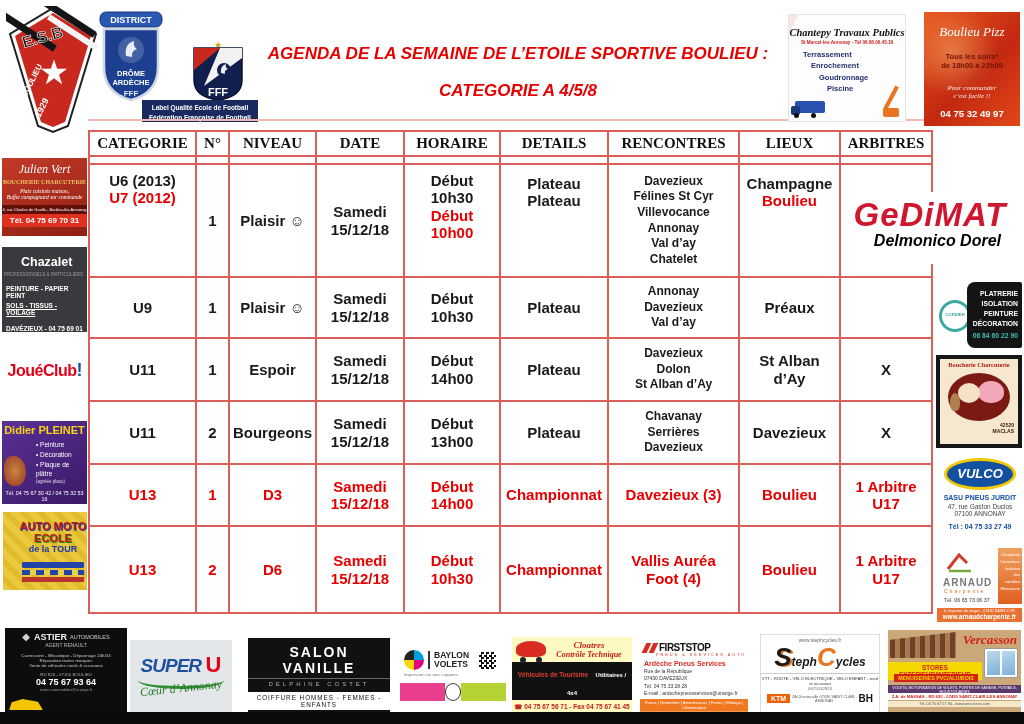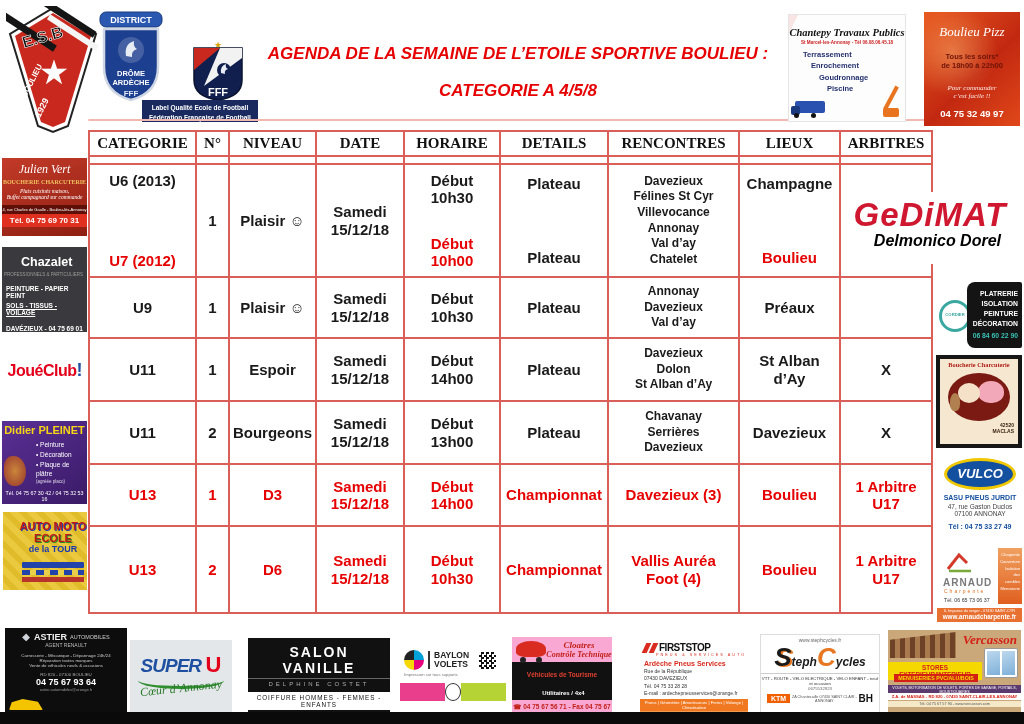--- a/index.html
+++ b/index.html
@@ -17,21 +17,21 @@
   #title-underline{left:88px;top:119px;width:846px;height:2px;background:#f2b8b2;border-radius:2px;}
 
   
   #agenda-table{position:absolute;left:88px;top:130px;border-collapse:collapse;background:#fff;table-layout:fixed;}
   #agenda-table td,#agenda-table th{border:2px solid #d95f58;padding:0;text-align:center;vertical-align:middle;overflow:hidden;}
   #agenda-table th{font-family:"Liberation Serif",serif;font-size:15px;font-weight:bold;color:#111;}
   #agenda-table td{font-weight:bold;font-size:15px;line-height:1.15;}
   #agenda-table .renc{font-size:12px;line-height:1.3;}
   .r{color:#e60000;}
   #agenda-table tr.redrow td{color:#e60000;}
-  .vs{display:flex;flex-direction:column;justify-content:space-between;box-sizing:border-box;padding:5px 0;}
+  .vs{display:flex;flex-direction:column;justify-content:flex-start;box-sizing:border-box;padding:5px 0;}
 
   
   .ad{position:absolute;overflow:hidden;box-sizing:border-box;}
 
   
   #ad-julien{left:2px;top:158px;width:85px;height:78px;background:linear-gradient(160deg,#c33a28,#8e1f12);color:#fff;text-align:center;}
   #ad-chazalet{left:2px;top:247px;width:85px;height:85px;background:#3a3a3e;color:#fff;}
   #ad-joueclub{left:4px;top:352px;width:82px;height:38px;background:#fff;text-align:center;}
   #ad-pleinet{left:2px;top:421px;width:85px;height:83px;background:linear-gradient(145deg,#5a3096,#3a1a66);color:#fff;}
   #ad-automoto{left:3px;top:512px;width:84px;height:78px;background:repeating-linear-gradient(45deg,#eac93e 0 6px,#e0bc2a 6px 12px);text-align:center;padding-left:16px;}
@@ -49,21 +49,21 @@
       border:1px solid #e5e5e5;text-align:center;}
   #ad-pizz{left:924px;top:12px;width:96px;height:114px;background:
       radial-gradient(circle at 30% 35%,rgba(255,190,120,.45),transparent 45%),
       linear-gradient(135deg,#e85a20,#c22810 55%,#e0481a);color:#fff;text-align:center;}
 
   
   #ad-astier{left:5px;top:628px;width:122px;height:84px;background:#0d0d0d;color:#eee;text-align:center;}
   #ad-superu{left:130px;top:640px;width:102px;height:72px;background:#e3e7ea;}
   #ad-vanille{left:248px;top:638px;width:142px;height:77px;background:#111;color:#fff;text-align:center;}
   #ad-baylon{left:400px;top:644px;width:106px;height:68px;background:#fff;}
-  #ad-cloatres{left:512px;top:637px;width:100px;height:78px;background:#f9a8d4;text-align:center;}
+  #ad-cloatres{left:512px;top:637px;width:120px;height:78px;background:#fef9c3;text-align:center;}
   #ad-firststop{left:640px;top:637px;width:108px;height:78px;background:#fff;}
   #ad-steph{left:760px;top:634px;width:120px;height:80px;background:#fff;text-align:center;border:1px solid #ddd;}
   #ad-vercasson{left:888px;top:630px;width:133px;height:85px;background:#caa87a;}
 
   #black-bar{left:0;top:712px;width:1024px;height:12px;background:#0a0a0a;}
 
   .qr{width:17px;height:17px;background:repeating-conic-gradient(#111 0% 25%,#fff 0% 50%) 0 0/5px 5px;}
   .cmyk{width:20px;height:20px;border-radius:50%;
         background:conic-gradient(#00a0d8 0 25%,#e6007e 0 50%,#f5d800 0 75%,#222 0 100%);}
   .oval-vulco{width:66px;height:26px;margin:6px auto 2px;background:#1450a0;border:3px solid #f0c800;

